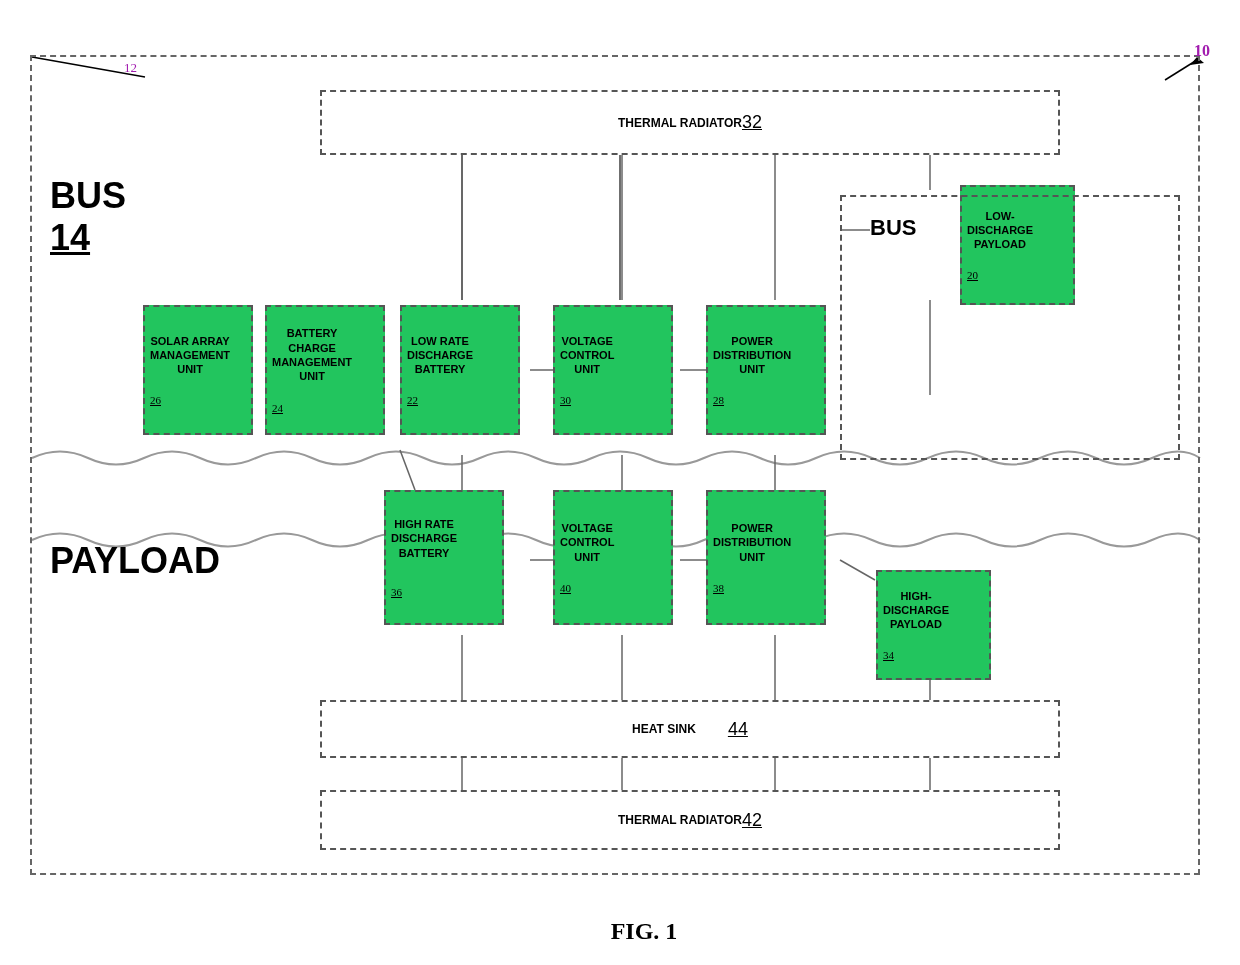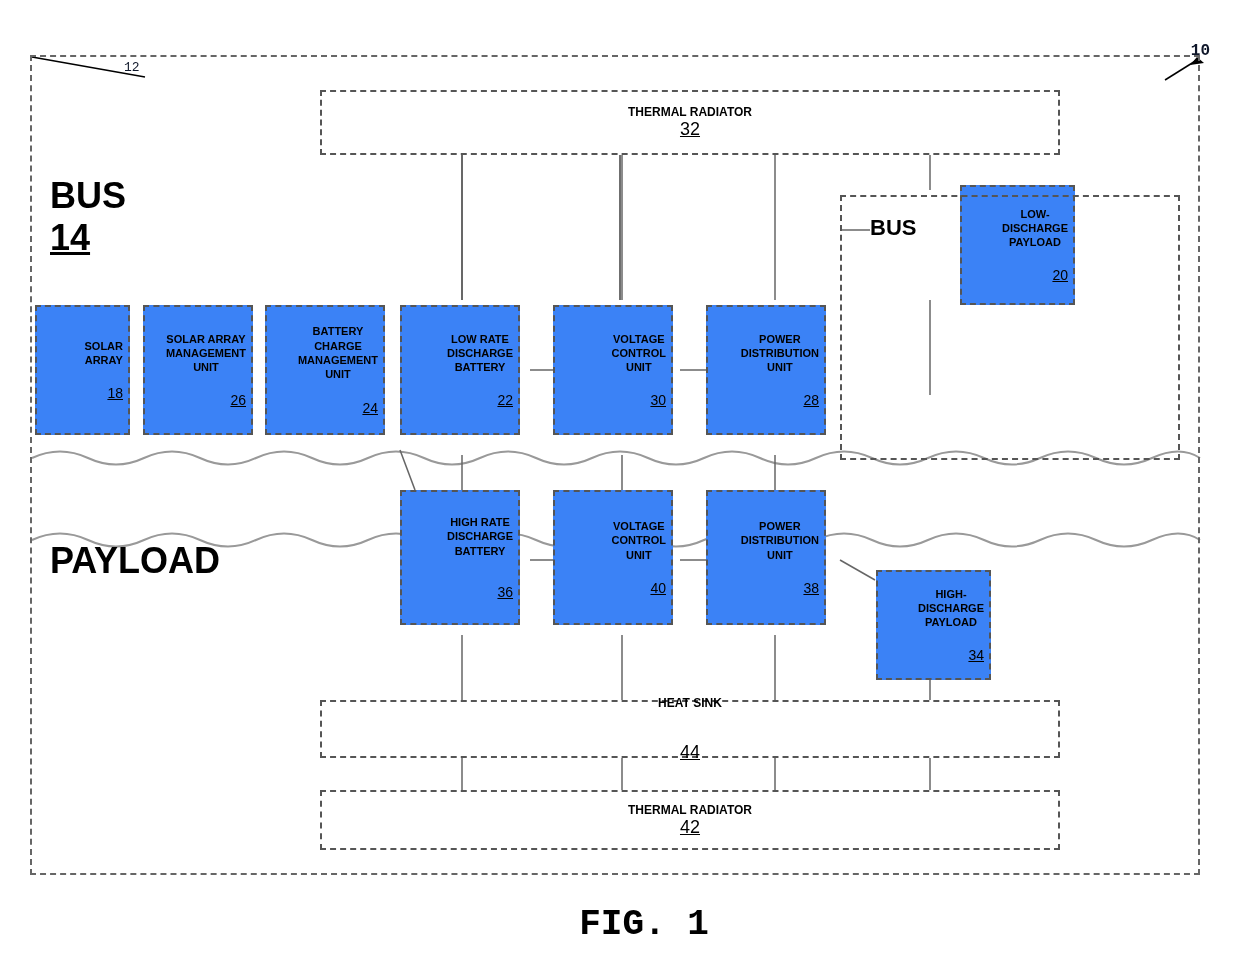--- a/index.html
+++ b/index.html
@@ -26,60 +26,60 @@
       left: 30px;
       width: 1170px;
       height: 820px;
       border: 2px dashed #666;
     }
 
     
     .ref-label {
       position: absolute;
       font-size: 13px;
-      font-family: Liberation Mono, monospace;
-      color: #0f172a;
+      font-family: Liberation Serif, serif;
+      color: #a21caf;
     }
 
     
     .comp-box {
       position: absolute;
       border: 2px dashed #555;
-      background: #3b82f6;
+      background: #22c55e;
       text-align: center;
       display: flex;
       flex-direction: column;
-      align-items: flex-end;
+      align-items: flex-start;
       justify-content: center;
       padding: 5px;
     }
 
     .comp-box .label {
       font-size: 11px;
       font-weight: bold;
       line-height: 1.3;
       text-align: center;
       font-family: Arial, sans-serif;
     }
 
     .comp-box .ref {
-      font-size: 14px;
+      font-size: 11px;
       text-decoration: underline;
-      font-family: Liberation Sans, sans-serif;
+      font-family: Liberation Serif, serif;
       margin-top: 18px;
     }
 
     
     .wide-box {
       position: absolute;
       border: 2px dashed #555;
       background: #fff;
       text-align: center;
       display: flex;
-      flex-direction: column;
+      flex-direction: row;
       align-items: center;
       justify-content: center;
       padding: 5px;
     }
 
     .wide-box .label {
       font-size: 12px;
       font-weight: bold;
       font-family: Arial, sans-serif;
     }
@@ -101,23 +101,23 @@
 
     .section-label .ref {
       display: block;
       text-decoration: underline;
       font-size: 36px;
     }
 
     
     .fig-label {
       position: absolute;
-      font-size: 36px;
-      font-weight: bold;
-      font-family: Liberation Mono, monospace;
+      font-size: 24px;
+      font-weight: bold;
+      font-family: Liberation Serif, serif;
       text-align: center;
       padding-left: 48px;
     }
 
     
     .connections-svg {
       position: absolute;
       top: 0;
       left: 0;
       width: 1240px;
@@ -198,24 +198,20 @@
 
   <div class="section-label" style="top:540px; left:50px;">
     <span>PAYLOAD</span>
   </div>
 
   <div class="wide-box" style="top:90px; left:320px; width:740px; height:65px;">
     <span class="label">THERMAL RADIATOR</span>
     <span class="ref">32</span>
   </div>
 
-  <div class="comp-box" style="top:305px; left:35px; width:95px; height:130px;">
-    <span class="label">SOLAR<br>ARRAY</span>
-    <span class="ref">18</span>
-  </div>
 
   <div class="comp-box" style="top:305px; left:143px; width:110px; height:130px;">
     <span class="label">SOLAR ARRAY<br>MANAGEMENT<br>UNIT</span>
     <span class="ref">26</span>
   </div>
 
   <div class="comp-box" style="top:305px; left:265px; width:120px; height:130px;">
     <span class="label">BATTERY<br>CHARGE<br>MANAGEMENT<br>UNIT</span>
     <span class="ref">24</span>
   </div>
@@ -235,21 +231,21 @@
     <span class="ref">28</span>
   </div>
 
   <div style="position:absolute; top:215px; left:870px; font-size:22px; font-weight:bold; font-family:Arial;">BUS</div>
 
   <div class="comp-box" style="top:185px; left:960px; width:115px; height:120px;">
     <span class="label">LOW-<br>DISCHARGE<br>PAYLOAD</span>
     <span class="ref">20</span>
   </div>
 
-  <div class="comp-box" style="top:490px; left:400px; width:120px; height:135px;gap:8px;">
+  <div class="comp-box" style="top:490px; left:384px; width:120px; height:135px;gap:8px;">
     <span class="label">HIGH RATE<br>DISCHARGE<br>BATTERY</span>
     <span class="ref">36</span>
   </div>
 
   <div class="comp-box" style="top:490px; left:553px; width:120px; height:135px;">
     <span class="label">VOLTAGE<br>CONTROL<br>UNIT</span>
     <span class="ref">40</span>
   </div>
 
   <div class="comp-box" style="top:490px; left:706px; width:120px; height:135px;">

